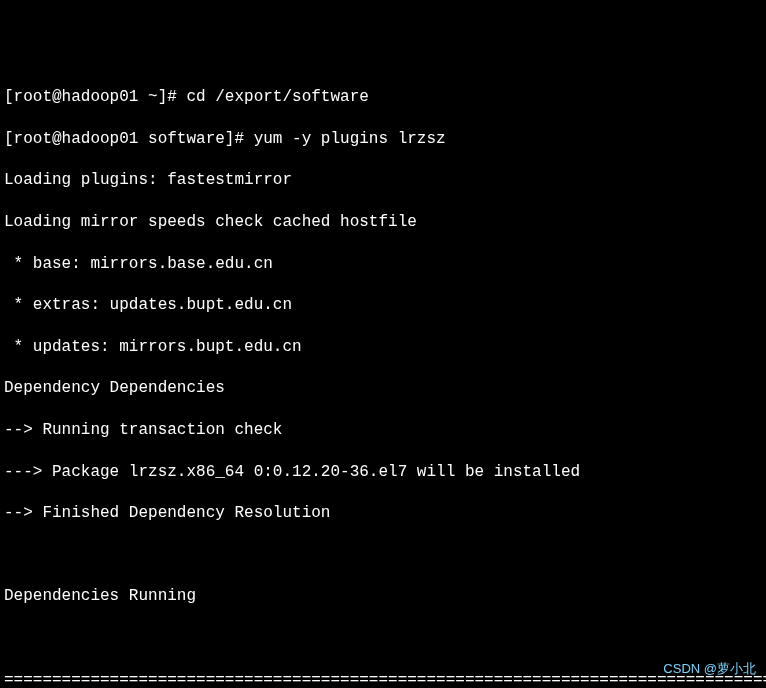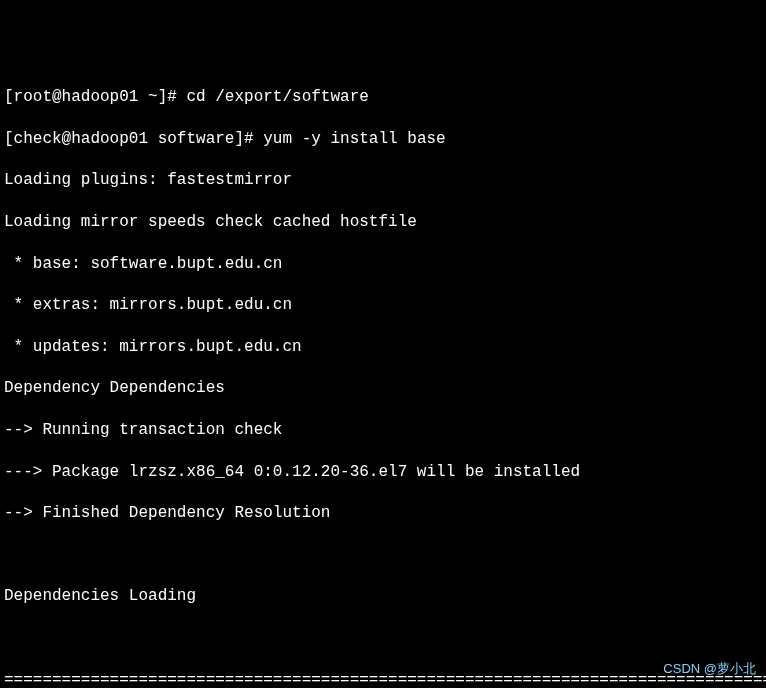--- a/index.html
+++ b/index.html
@@ -32,32 +32,32 @@
       font-family: Arial, sans-serif;
       white-space: normal;
     }
   </style>
 </head>
 <body>
 
 
 
 <span class="line"><span>[root@hadoop01 ~]# </span><span>cd /export/software</span></span>
-<span class="line"><span>[check@hadoop01 software]# </span><span>yum -y install base</span></span>
+<span class="line"><span>[root@hadoop01 software]# </span><span>yum -y plugins lrzsz</span></span>
 <span class="line">Loading plugins: fastestmirror</span>
 <span class="line">Loading mirror speeds check cached hostfile</span>
-<span class="line"> * base: software.bupt.edu.cn</span>
-<span class="line"> * extras: mirrors.bupt.edu.cn</span>
+<span class="line"> * base: mirrors.base.edu.cn</span>
+<span class="line"> * extras: updates.bupt.edu.cn</span>
 <span class="line"> * updates: mirrors.bupt.edu.cn</span>
 <span class="line">Dependency Dependencies</span>
 <span class="line">--&gt; Running transaction check</span>
 <span class="line">---&gt; Package lrzsz.x86_64 0:0.12.20-36.el7 will be installed</span>
 <span class="line">--&gt; Finished Dependency Resolution</span>
 <span class="line"> </span>
-<span class="line">Dependencies Loading</span>
+<span class="line">Dependencies Running</span>
 <span class="line"> </span>
 <span class="line">================================================================================</span>
 
 
 
 
 
 
 
 

